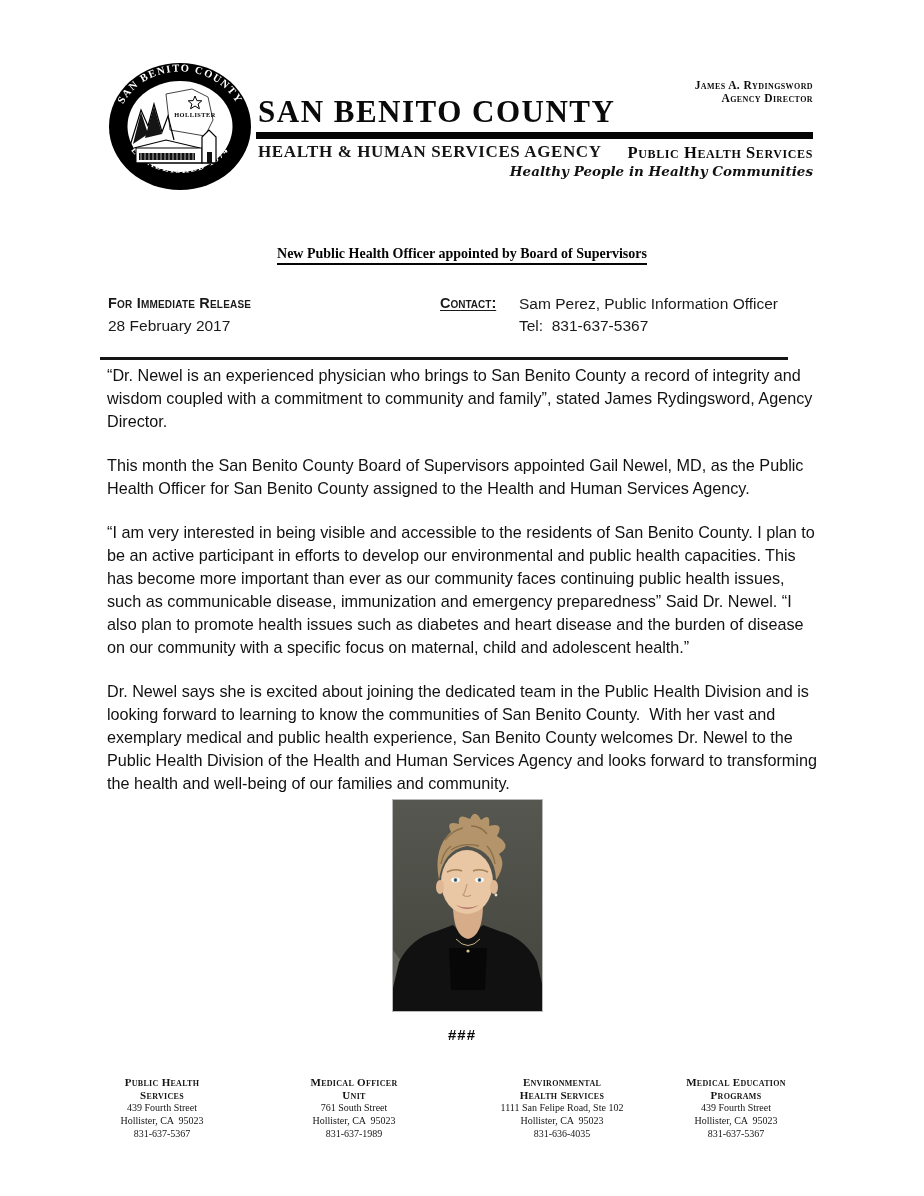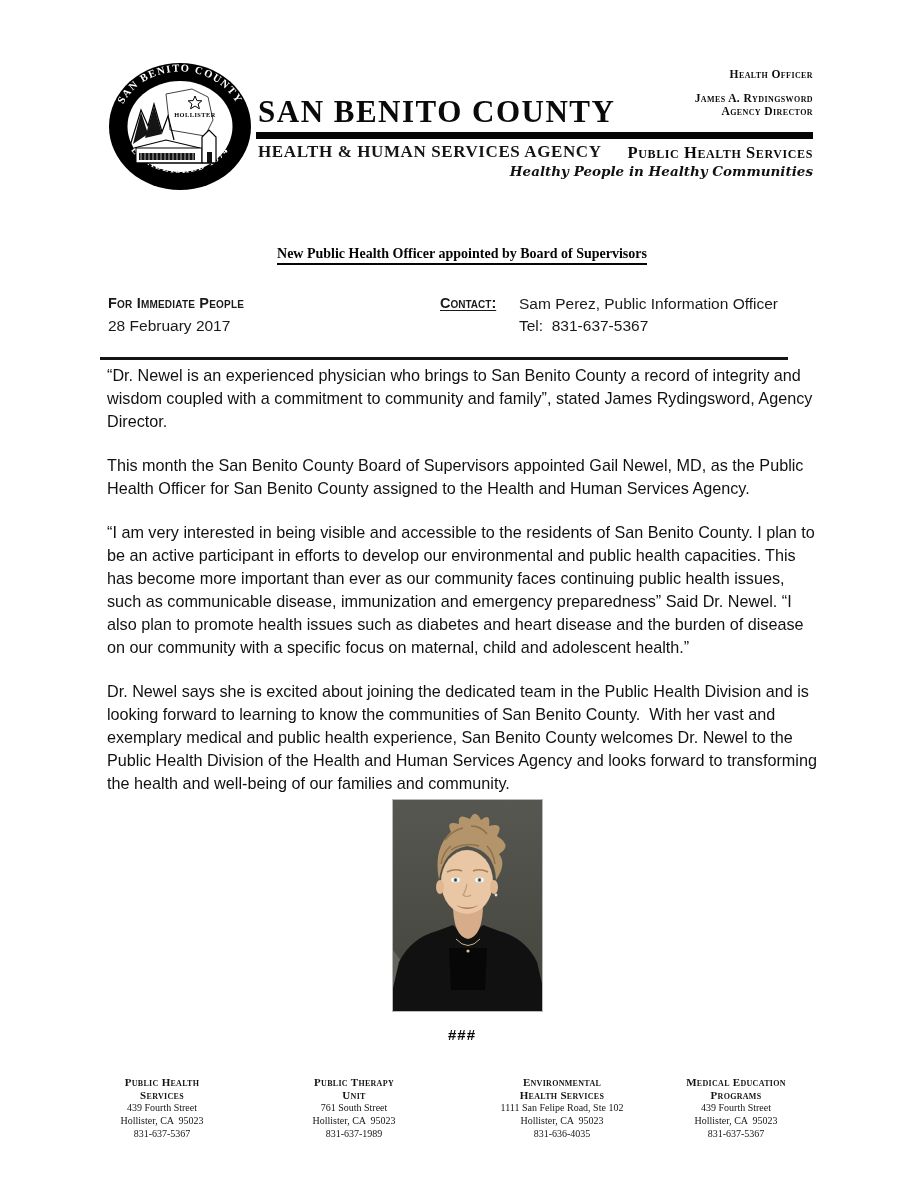--- a/index.html
+++ b/index.html
@@ -101,36 +101,35 @@
       <path d="M 20 101 L 124 101" stroke="#000" stroke-width="1.2"></path>
     </svg>
   </div>
 
   <div class="agency-name">SAN BENITO COUNTY</div>
   <div class="header-bar"></div>
   <div class="agency-division">HEALTH &amp; HUMAN SERVICES AGENCY</div>
 
   <div class="officials">
     <div class="official-block">
-      <div>Health Officer</div>
     </div>
     <div class="official-block">
       <div>James A. Rydingsword</div>
       <div>Agency Director</div>
     </div>
   </div>
 
   <div class="program">Public Health Services</div>
   <div class="tagline">Healthy People in Healthy Communities</div>
 
   <div class="headline-wrap">
     <span class="headline">New Public Health Officer appointed by Board of Supervisors</span>
   </div>
 
-  <div class="release-label">For Immediate People</div>
+  <div class="release-label">For Immediate Release</div>
   <div class="release-date">28 February 2017</div>
   <div class="contact-label">Contact:</div>
   <div class="contact-name">Sam Perez, Public Information Officer</div>
   <div class="contact-tel">Tel:  831-637-5367</div>
 
   <div class="rule"></div>
 
   <div class="body-copy">
     <p>“Dr. Newel is an experienced physician who brings to San Benito County a record of integrity and wisdom coupled with a commitment to community and family”, stated James Rydingsword, Agency Director.</p>
     <p>This month the San Benito County Board of Supervisors appointed Gail Newel, MD, as the Public Health Officer for San Benito County assigned to the Health and Human Services Agency.</p>
@@ -181,21 +180,21 @@
   <div class="end-mark">###</div>
 
   <div class="dept dept1">
     <div class="dept-name">Public Health</div>
     <div class="dept-name">Services</div>
     <div class="addr-line">439 Fourth Street</div>
     <div class="addr-line">Hollister, CA  95023</div>
     <div class="addr-line">831-637-5367</div>
   </div>
   <div class="dept dept2">
-    <div class="dept-name">Public Therapy</div>
+    <div class="dept-name">Medical Officer</div>
     <div class="dept-name">Unit</div>
     <div class="addr-line">761 South Street</div>
     <div class="addr-line">Hollister, CA  95023</div>
     <div class="addr-line">831-637-1989</div>
   </div>
   <div class="dept dept3">
     <div class="dept-name">Environmental</div>
     <div class="dept-name">Health Services</div>
     <div class="addr-line">1111 San Felipe Road, Ste 102</div>
     <div class="addr-line">Hollister, CA  95023</div>

